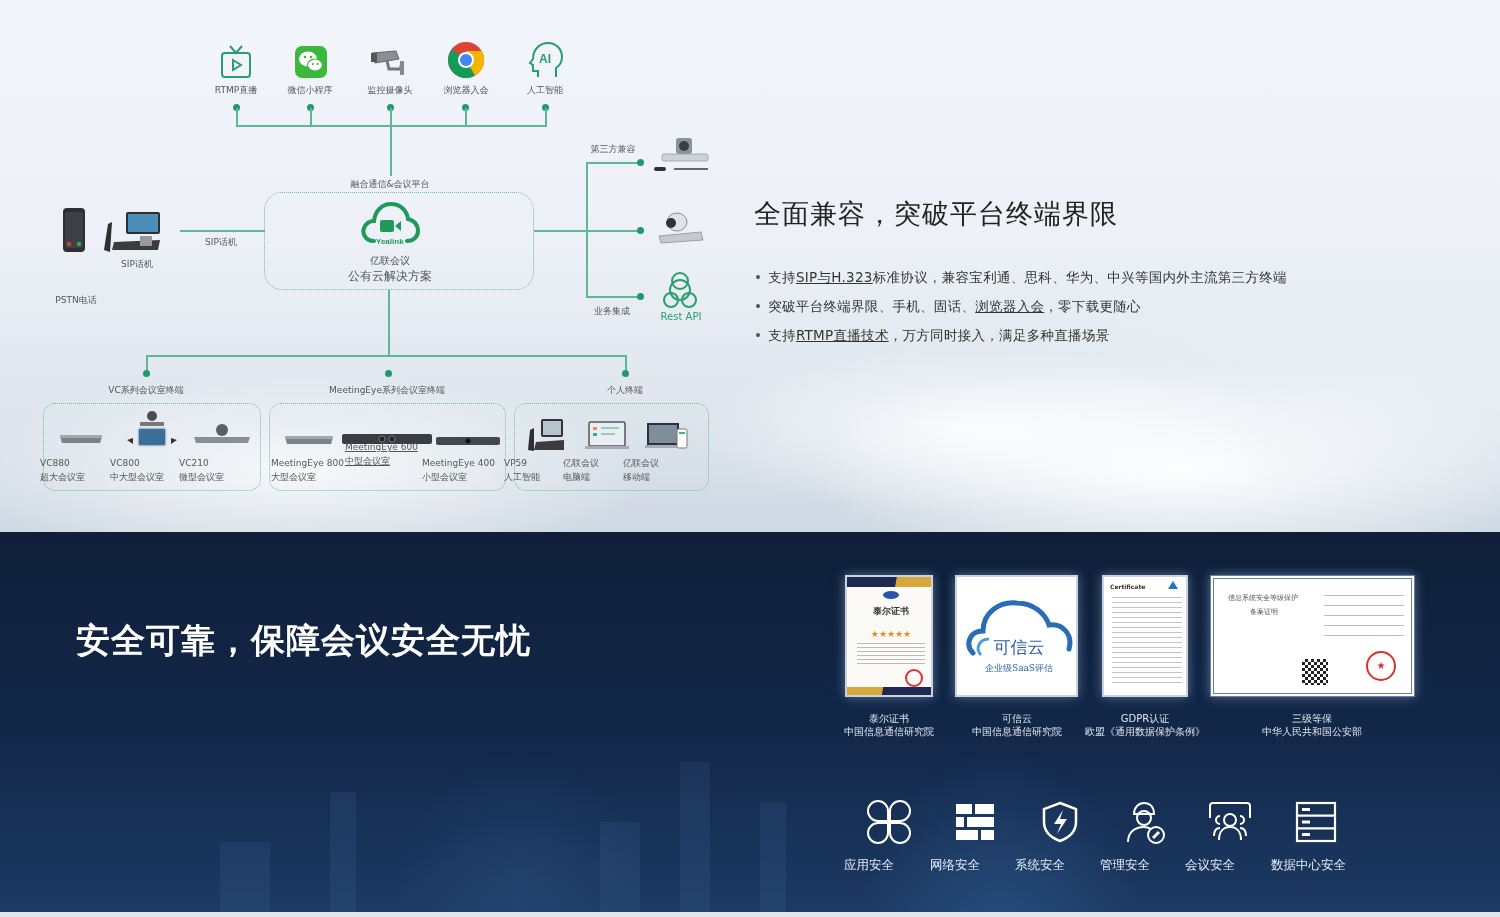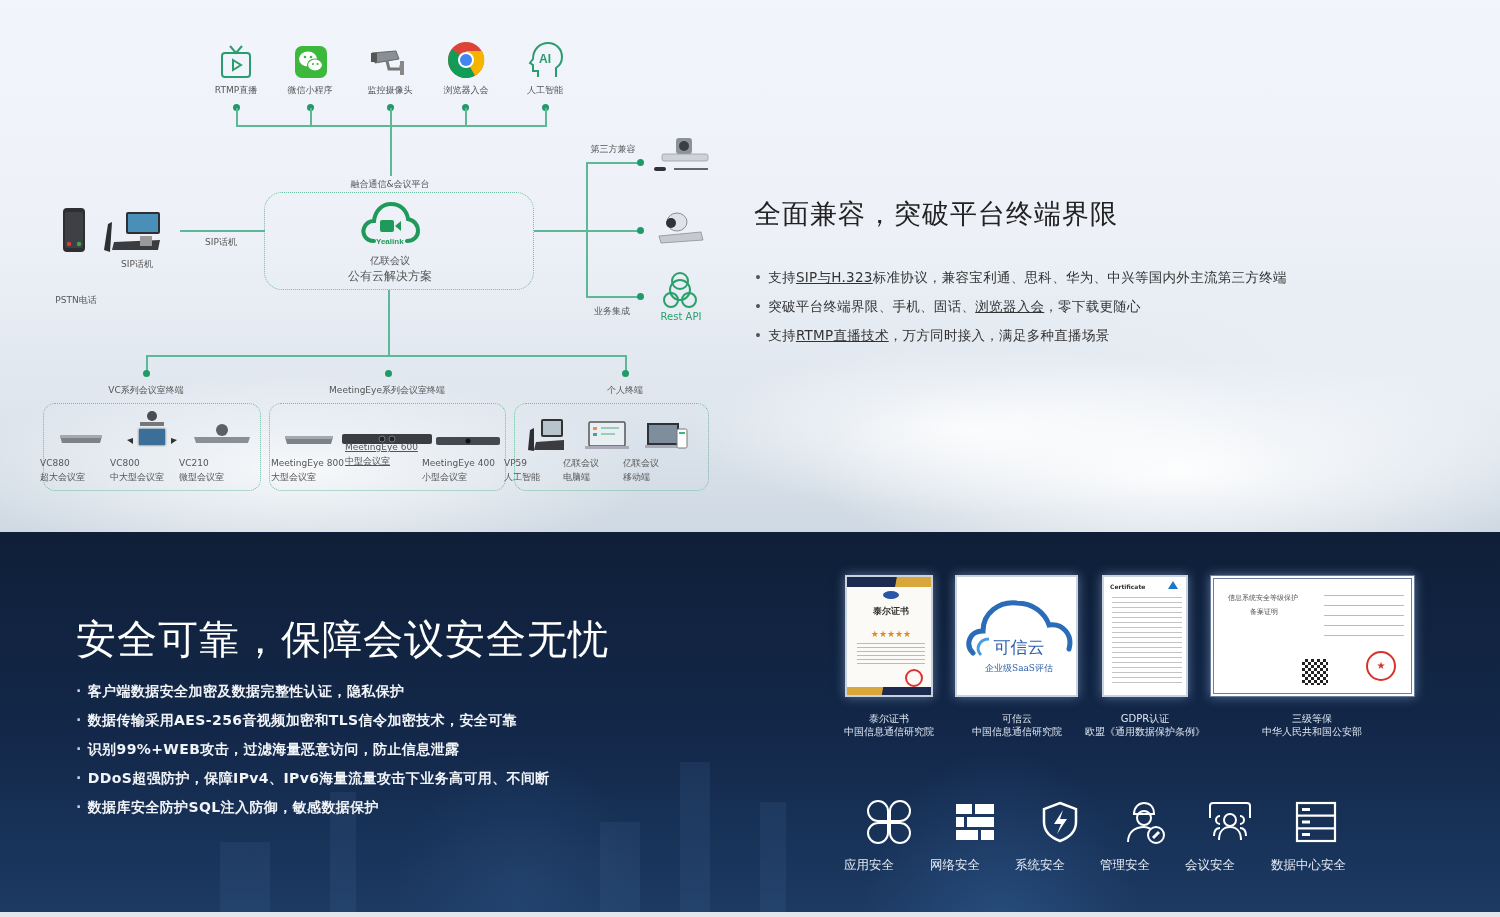--- a/index.html
+++ b/index.html
@@ -44,21 +44,21 @@
     position: absolute; left: 0; top: 532px; width: 1500px; height: 380px;
     background:
       radial-gradient(ellipse 200px 260px at 1000px 400px, rgba(60,110,170,0.35), rgba(0,0,0,0) 70%),
       radial-gradient(ellipse 180px 200px at 520px 360px, rgba(50,90,140,0.3), rgba(0,0,0,0) 70%),
       linear-gradient(180deg, #0f1f38 0%, #13284a 55%, #1c3a63 100%);
     overflow: hidden;
   }
   .bottom-strip { position: absolute; left: 0; top: 912px; width: 1500px; height: 5px; background: #e2e7ee; }
   .skyline { position: absolute; bottom: 0; width: 26px; background: rgba(90,130,180,0.12); }
 
-  .sec-title { position: absolute; left: 76px; top: 80px; font-size: 40px; color: #fff; font-weight: normal; letter-spacing: 1px; }
+  .sec-title { position: absolute; left: 76px; top: 86px; font-size: 34px; color: #fff; font-weight: bold; letter-spacing: 1px; }
   .bullets-bot { position: absolute; left: 76px; top: 148px; }
   .bullets-bot li { list-style: none; font-size: 14px; color: #f1f4f8; height: 29px; line-height: 22px; font-weight: bold; letter-spacing: 0.4px; }
   .bullets-bot li::before { content: "·"; margin-right: 6px; color: #ccd; }
 
   .cert { position: absolute; top: 43px; background: #fff; border: 2px solid #c9d3e0; box-shadow: 0 0 10px rgba(160,190,230,0.5); overflow: hidden; }
   .cert-cap { position: absolute; top: 180px; font-size: 10px; color: #dfe6f0; text-align: center; line-height: 13px; }
   .cert-cap span { display: block; }
 
   .sec-icon { position: absolute; top: 268px; width: 44px; height: 44px; }
   .sec-icon-label { position: absolute; top: 325px; font-size: 12.5px; color: #e6ecf4; width: 90px; }
@@ -335,27 +335,20 @@
 
 <div class="bottom">
 
   <div class="skyline" style="left:330px;height:120px;"></div>
   <div class="skyline" style="left:600px;height:90px;width:40px;"></div>
   <div class="skyline" style="left:680px;height:150px;width:30px;"></div>
   <div class="skyline" style="left:760px;height:110px;"></div>
   <div class="skyline" style="left:220px;height:70px;width:50px;"></div>
 
   <h2 class="sec-title">安全可靠，保障会议安全无忧</h2>
-  <ul class="bullets-bot">
-    <li>客户端数据安全加密及数据完整性认证，隐私保护</li>
-    <li>数据传输采用AES-256音视频加密和TLS信令加密技术，安全可靠</li>
-    <li>识别99%+WEB攻击，过滤海量恶意访问，防止信息泄露</li>
-    <li>DDoS超强防护，保障IPv4、IPv6海量流量攻击下业务高可用、不间断</li>
-    <li>数据库安全防护SQL注入防御，敏感数据保护</li>
-  </ul>
 
   <div class="cert" style="left:845px;width:88px;height:122px;background:#fbfaf6;">
     <div style="position:absolute;left:0;top:0;width:88px;height:10px;background:linear-gradient(100deg,#1d2a4f 55%,#d8a63a 56%);"></div>
     <div style="position:absolute;left:0;bottom:0;width:88px;height:8px;background:linear-gradient(100deg,#d8a63a 40%,#1d2a4f 41%);"></div>
     <div style="position:absolute;left:36px;top:14px;width:16px;height:8px;border-radius:50%;background:#2a55a8;"></div>
     <div style="position:absolute;left:0;top:28px;width:88px;text-align:center;font-size:9px;font-weight:bold;color:#333;">泰尔证书</div>
     <div style="position:absolute;left:0;top:52px;width:88px;text-align:center;font-size:9px;color:#e38b1f;">★★★★★</div>
     <div style="position:absolute;left:10px;top:66px;width:68px;height:22px;background:repeating-linear-gradient(180deg,#bbb 0 1px,transparent 1px 4px);"></div>
     <div style="position:absolute;left:58px;top:92px;width:18px;height:18px;border:2px solid #d33;border-radius:50%;"></div>
   </div>

